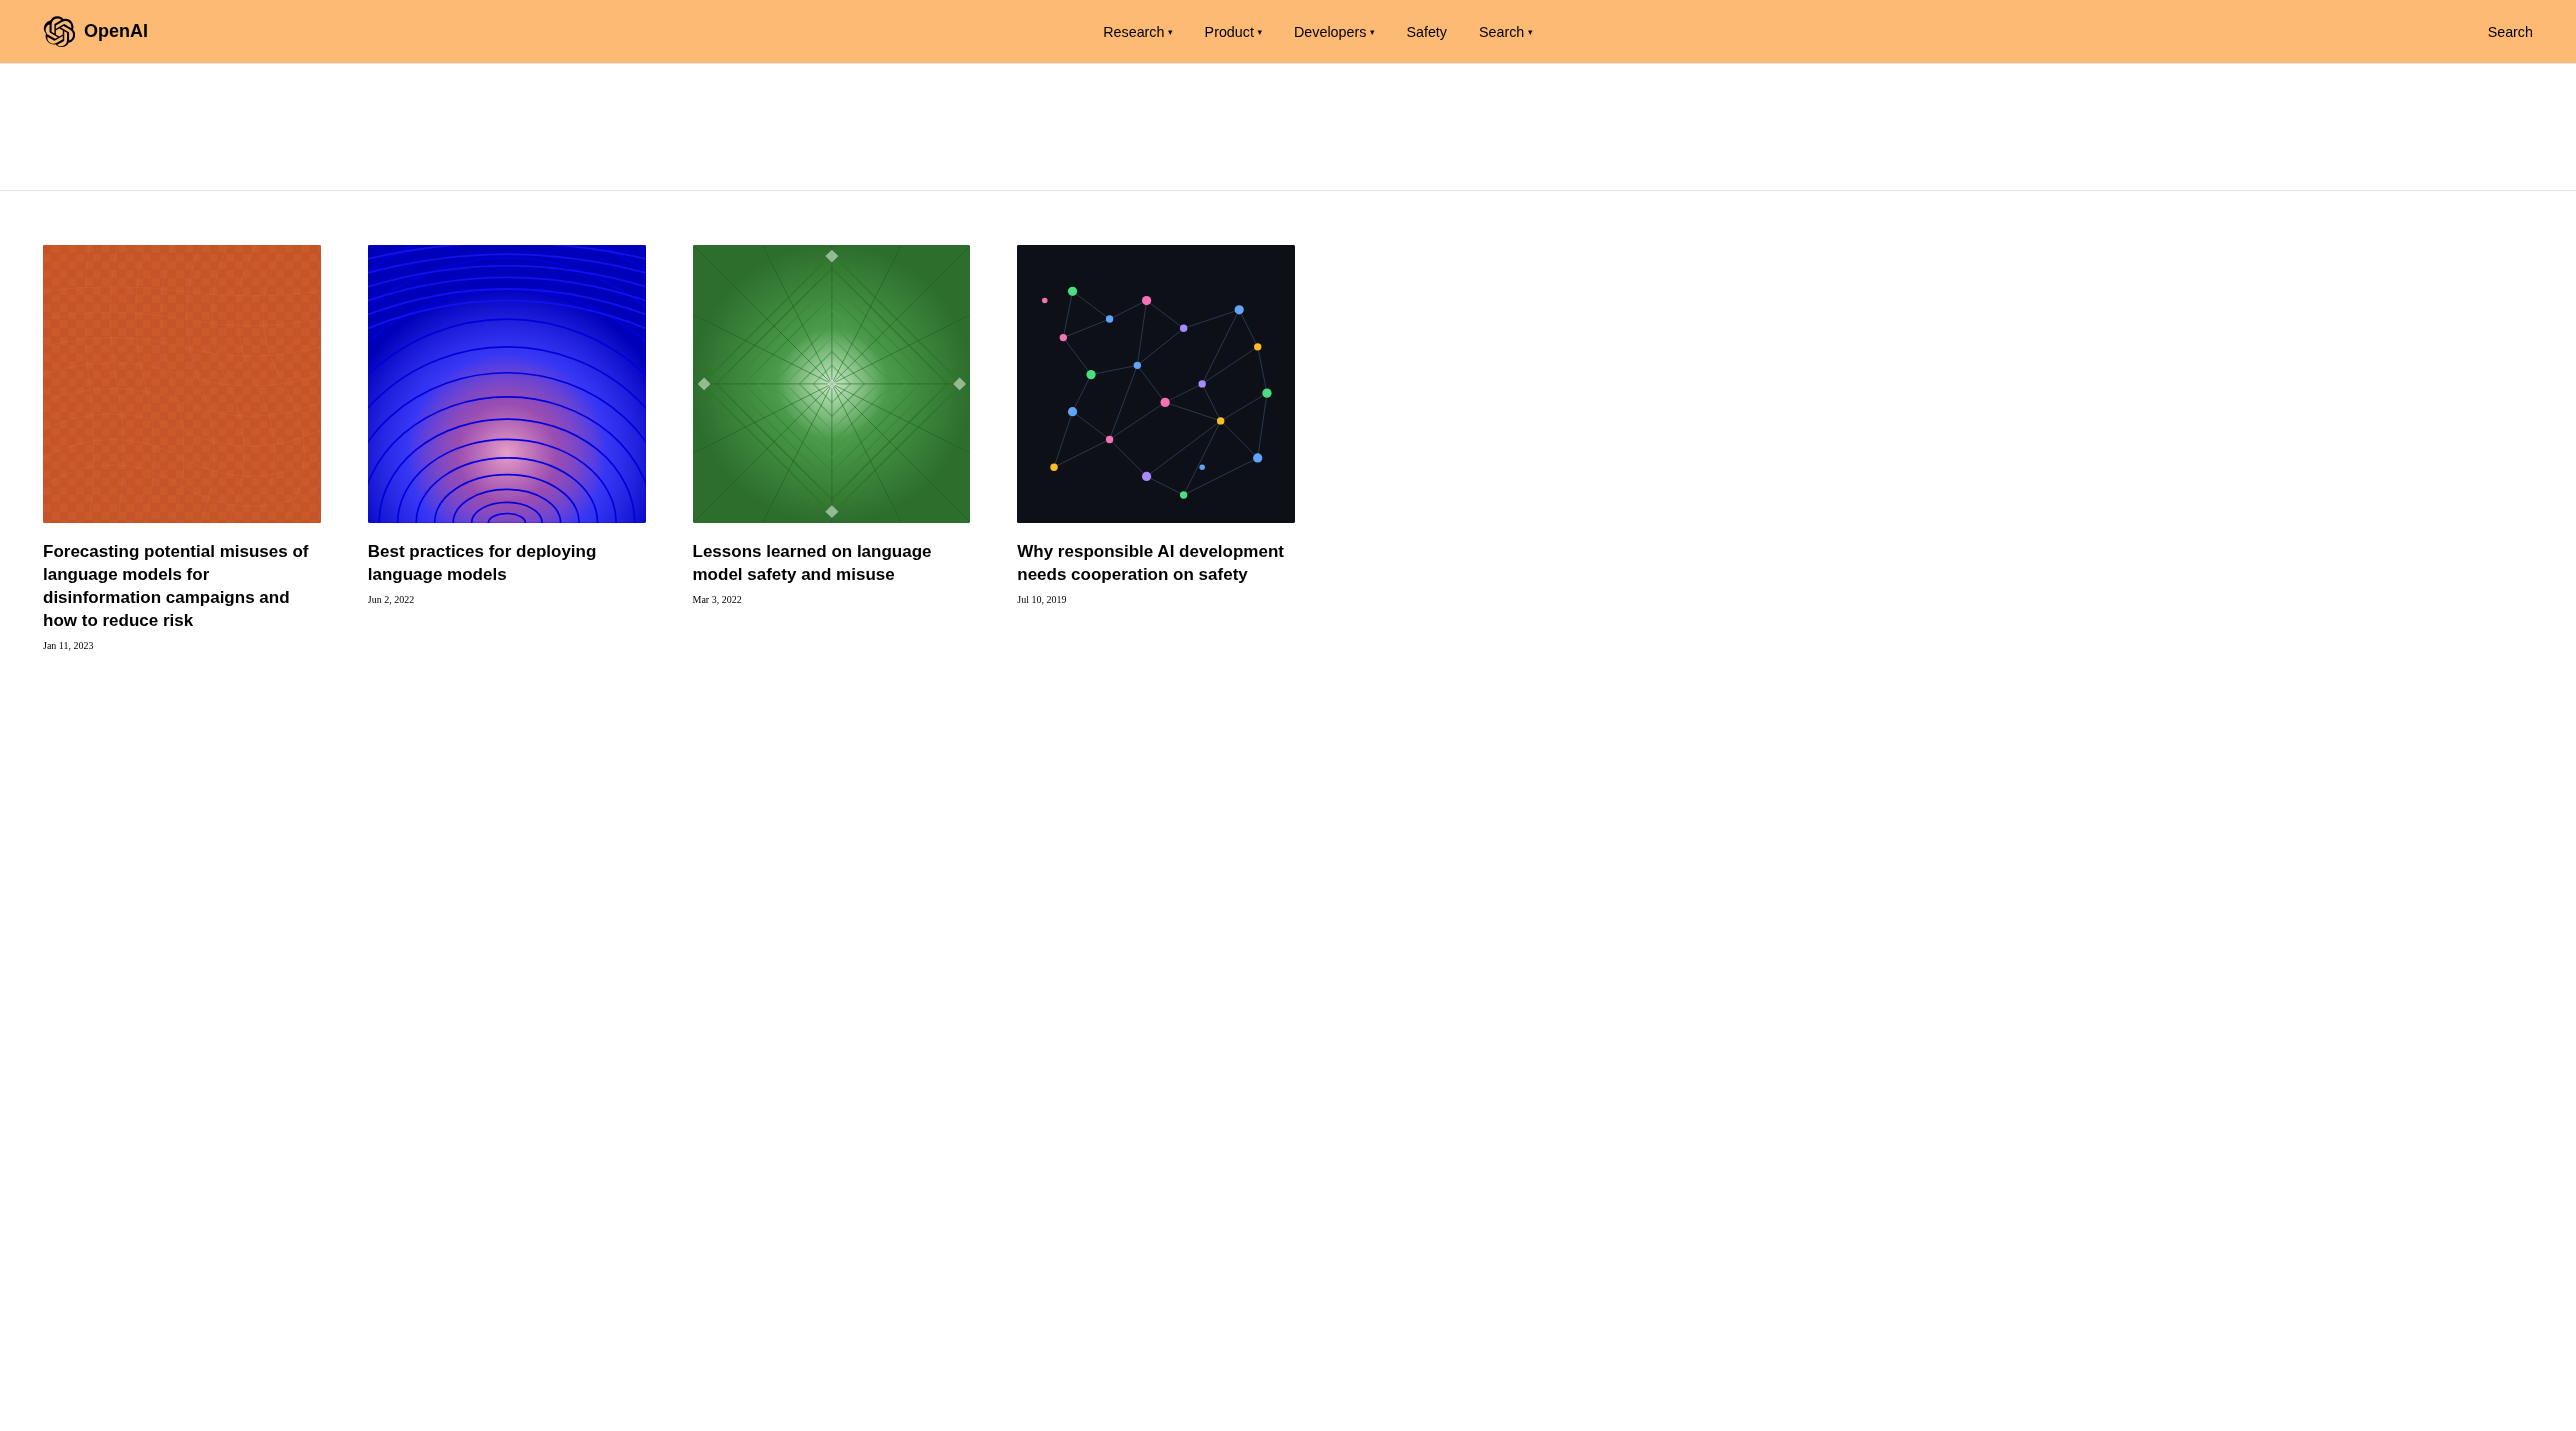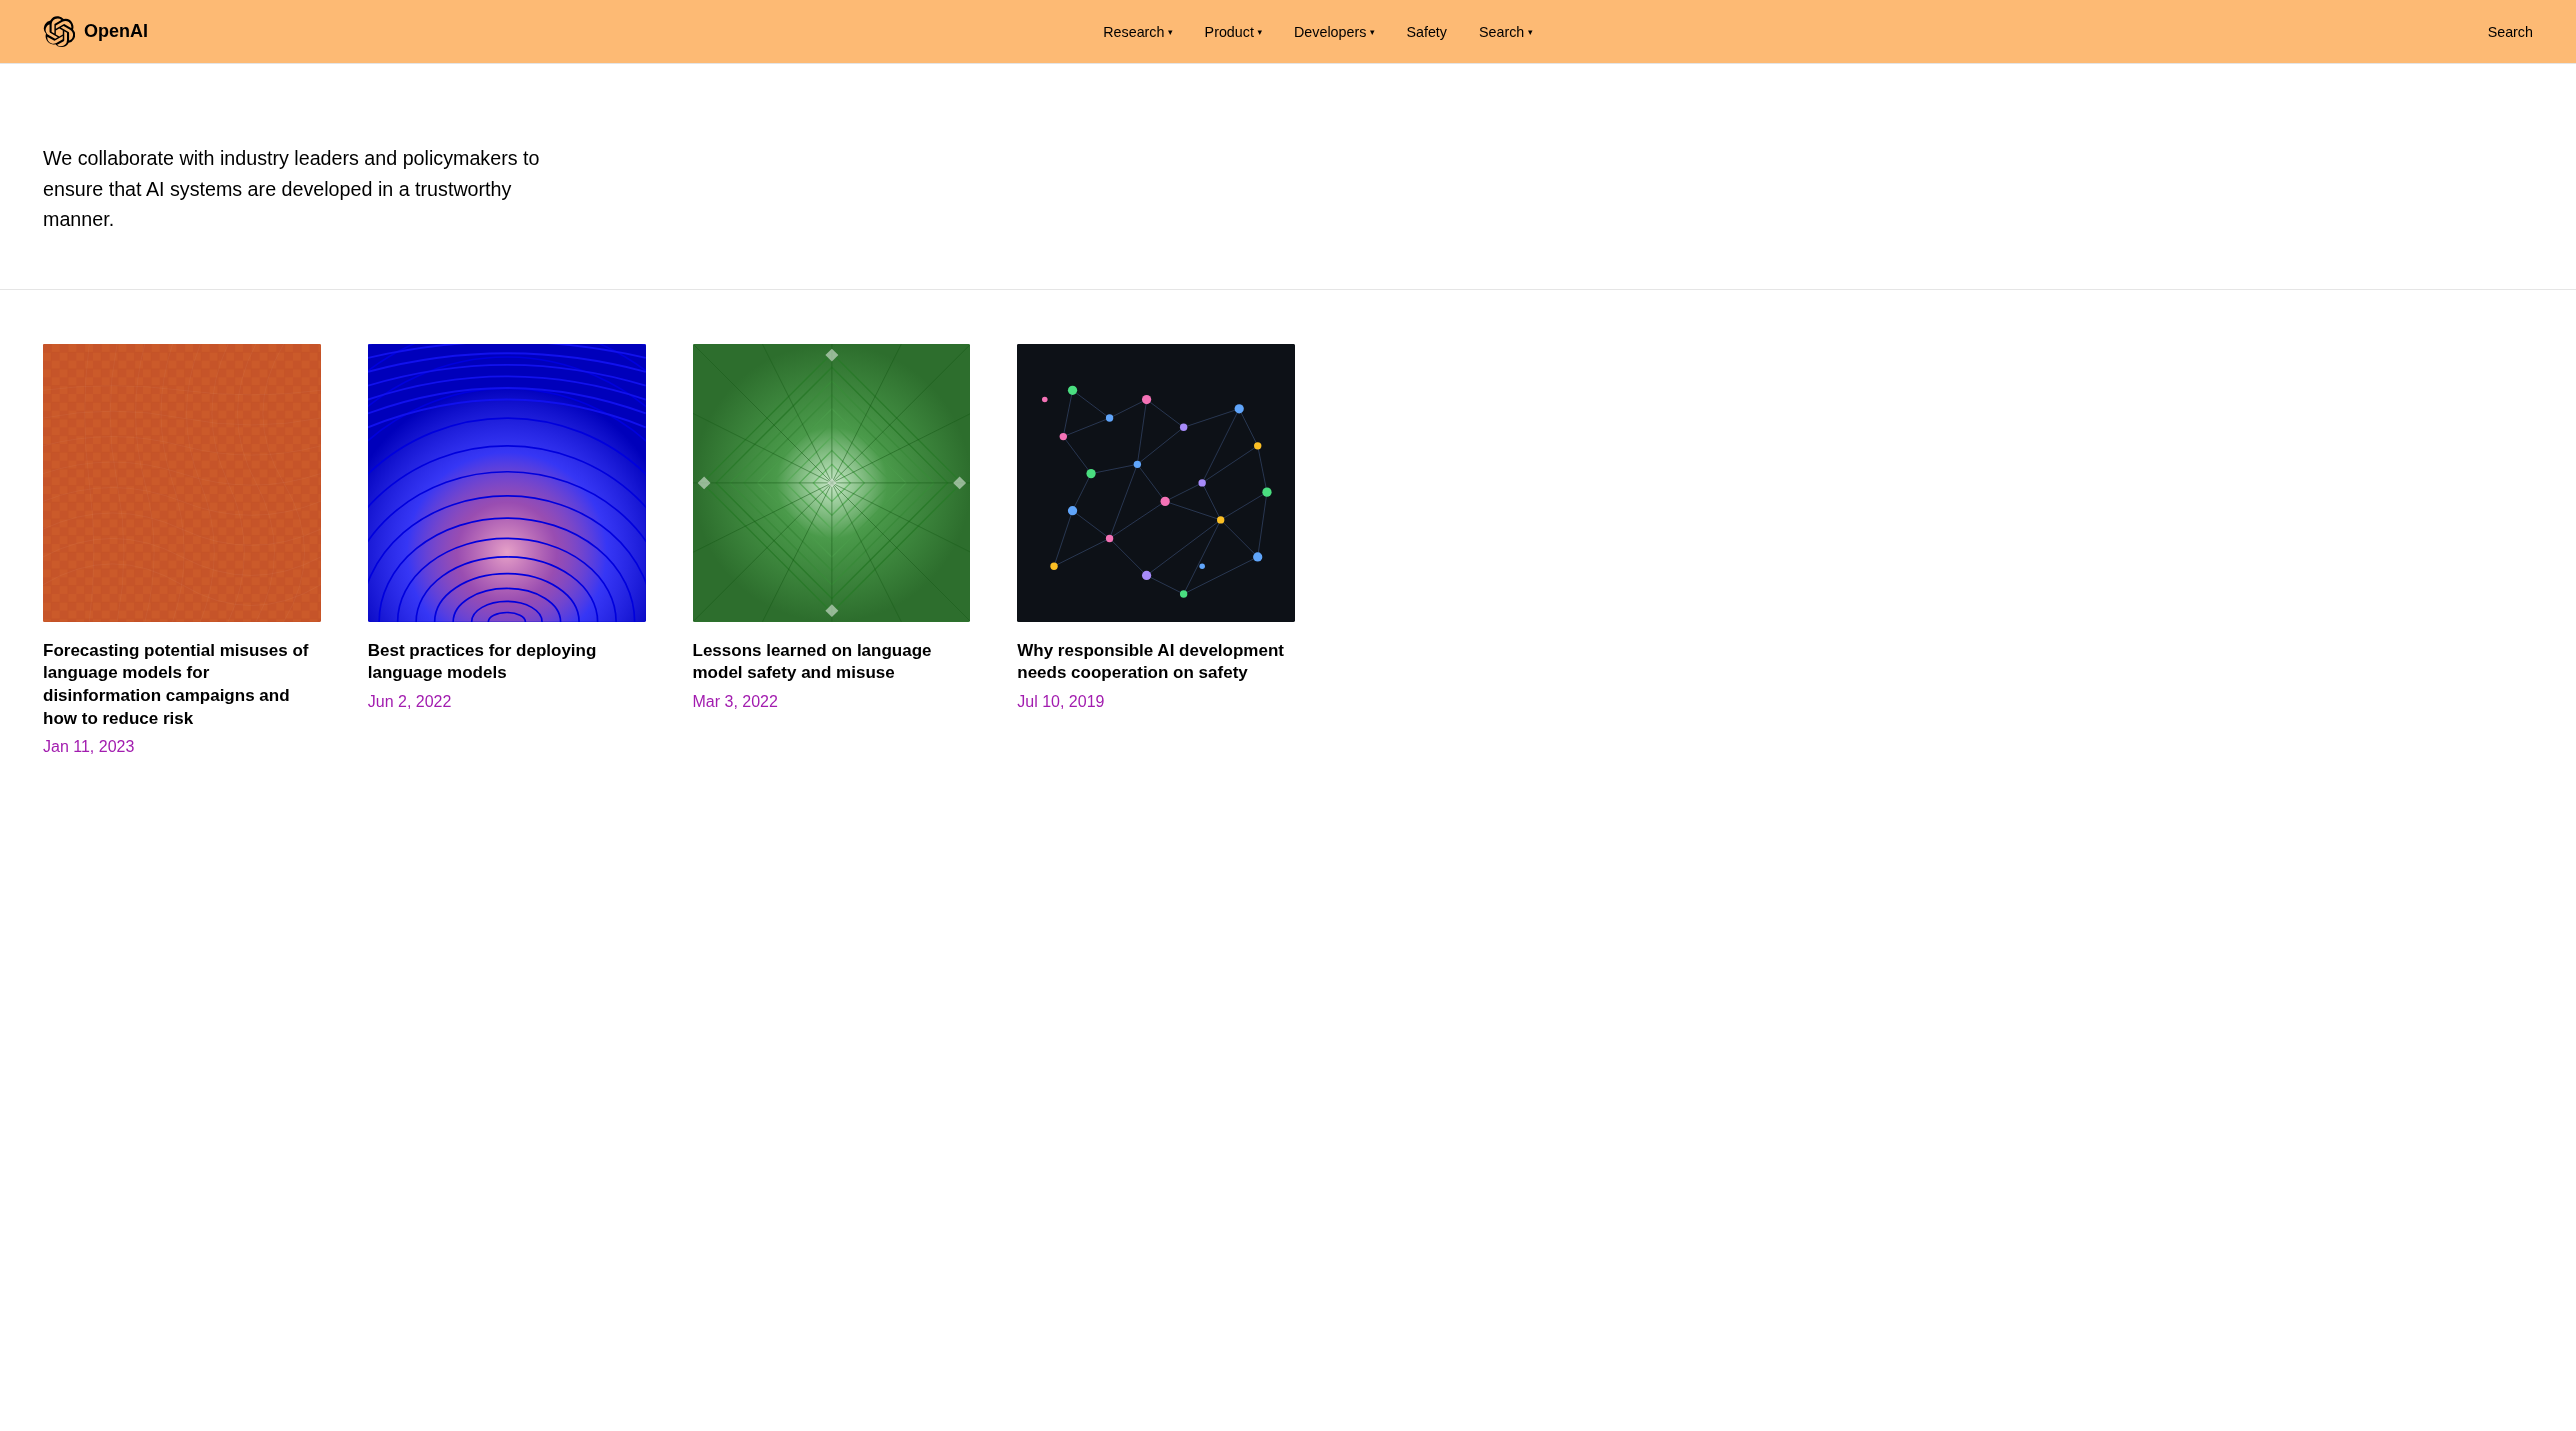--- a/index.html
+++ b/index.html
@@ -74,21 +74,21 @@
     
     .card-img-4 {
       background: #0d1117;
       position: relative; overflow: hidden;
     }
 
     .card-title {
       font-size: 17px; font-weight: 600; line-height: 1.35;
       margin-bottom: 7.2px; color: #000;
     }
-    .card-date { font-size: 16px; color: #a21caf; }
+    .card-date { font-size: 10px; color: #000000; font-family: Liberation Serif, serif; }
 
     
     .card-image svg { width: 100%; height: 100%; display: block; }
   </style>
 </head>
 <body>
 
 <nav>
   <div class="nav-logo">
     <svg viewBox="0 0 40 40" fill="none" xmlns="http://www.w3.org/2000/svg">
@@ -117,21 +117,20 @@
       <span>Search</span>
       <span class="chevron">▾</span>
     </a>
   </div>
 
   <span class="nav-search">Search</span>
 </nav>
 
 <section class="hero-section">
   <div class="hero-inner">
-    <p class="hero-desc">We collaborate with industry leaders and policymakers to ensure that AI systems are developed in a trustworthy manner.</p>
   </div>
 </section>
 
 <section class="cards-section">
   <div class="cards-grid">
 
     <div class="card">
       <div class="card-image card-img-1">
         <svg viewBox="0 0 300 300" xmlns="http://www.w3.org/2000/svg">
           <rect width="300" height="300" fill="#b8451e"></rect>

